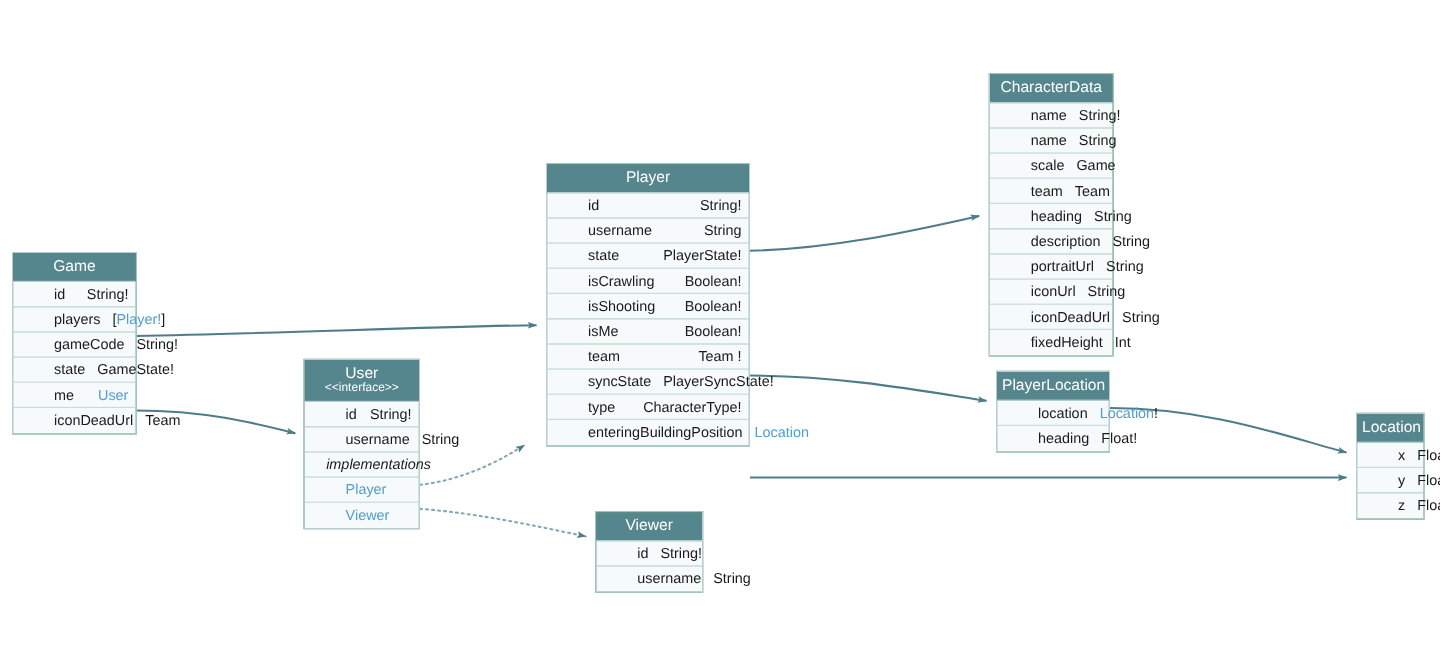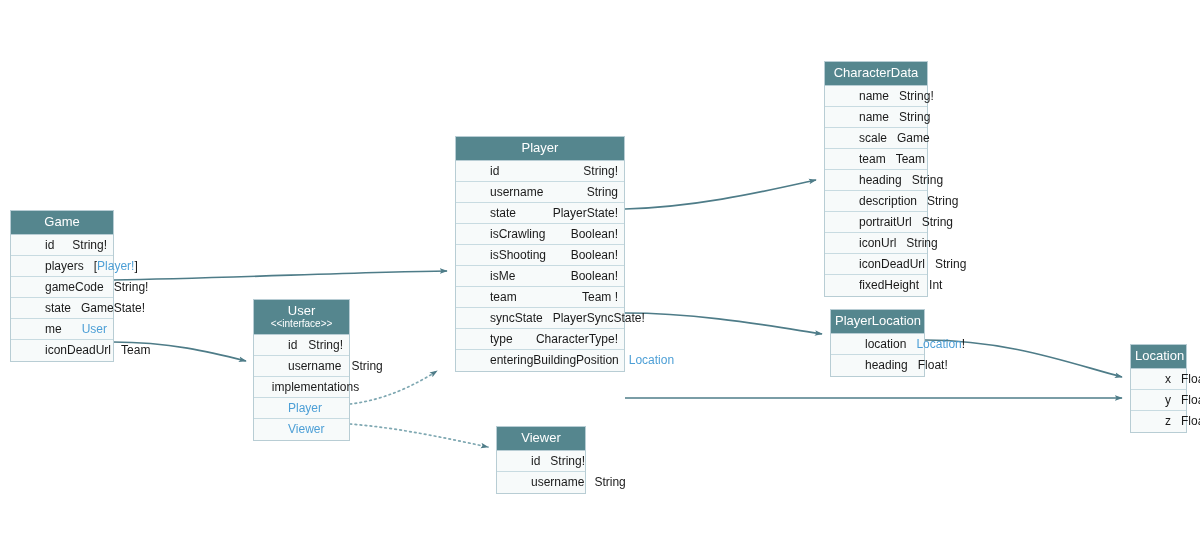--- a/index.html
+++ b/index.html
@@ -55,21 +55,21 @@
     color: #1a1a1a;
     padding: 4px 6px;
     box-sizing: border-box;
     height: 21px;
     white-space: nowrap;
   }
   .row:last-child { border-bottom: none; }
   .row .fname { text-align: center; padding-left: 28px; }
   .row .ftype { margin-left: 10px; }
   .row.single { justify-content: center; }
-  .row.single .fname { margin: 0 auto; }
+  .row.single .fname { margin: 0 auto; font-style: italic; }
   .row.link-row { justify-content: flex-start; }
   .type-link { color: #4d9fd6; }
   .bang { color: #1a1a1a; }
   .brk { color: #1a1a1a; }
 </style>
 </head>
 <body>
 
 <div id="canvas">
 

